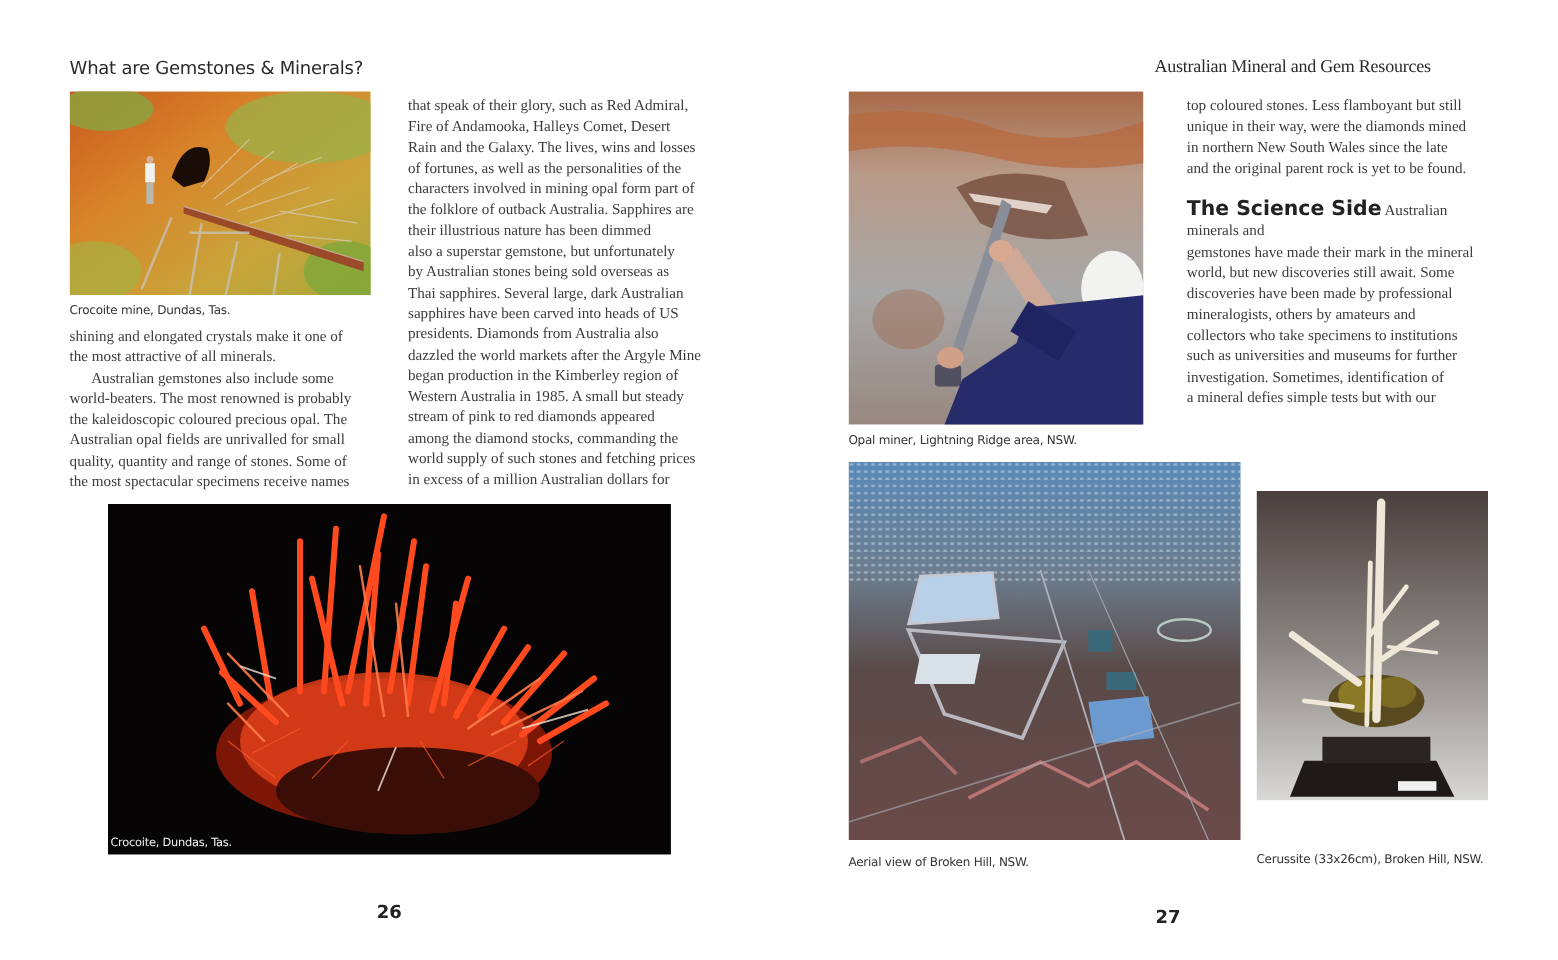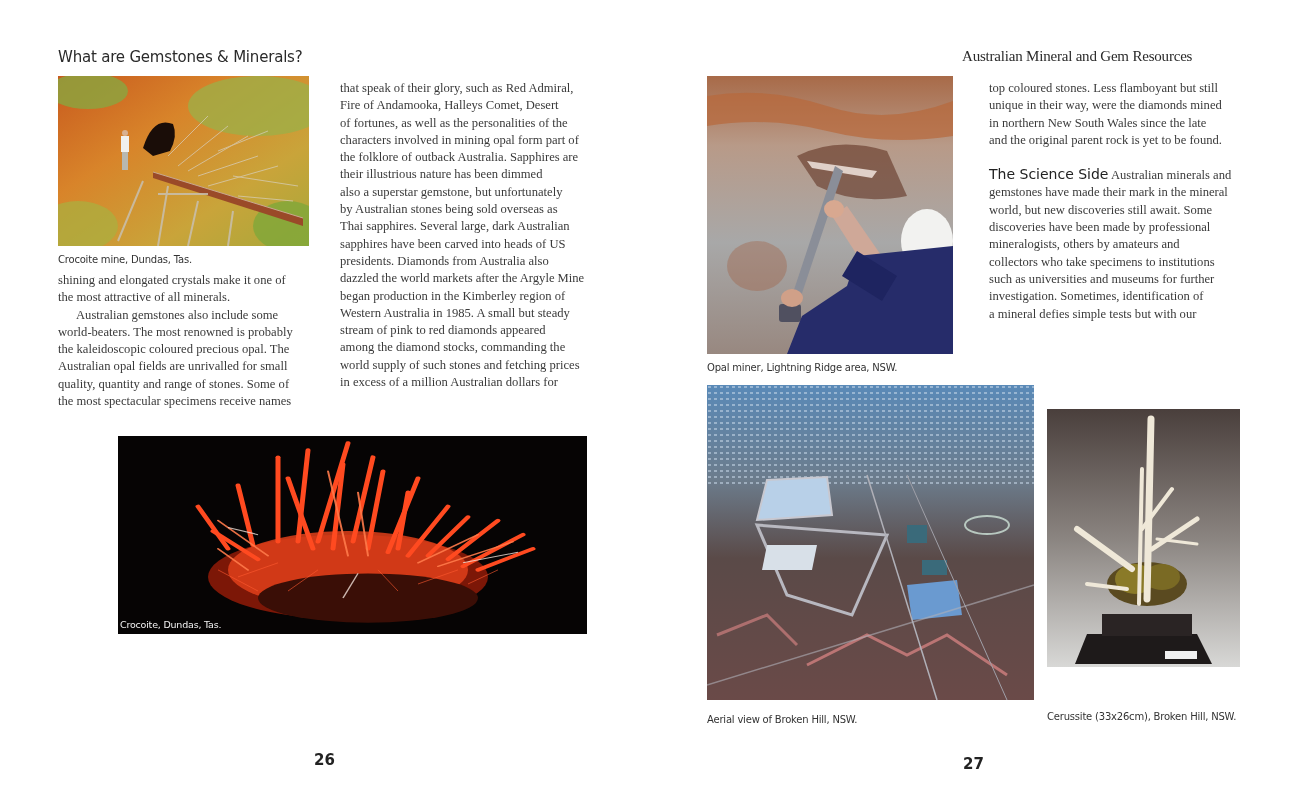--- a/index.html
+++ b/index.html
@@ -7,21 +7,21 @@
   body { position: relative; font-family: "Liberation Serif", serif; color: #333; }
   .abs { position: absolute; }
   .running-head { font-family: "DejaVu Sans", sans-serif; font-size: 15px; color: #2a2a2a; top: 48px; white-space: nowrap; letter-spacing: -0.2px; }
   .body-text { font-family: "Liberation Serif", serif; font-size: 12.6px; line-height: 17.3px; color: #3a3a3a; }
   .body-text p { margin: 0; }
   .indent { text-indent: 18px; }
   .caption { font-family: "DejaVu Sans", sans-serif; font-size: 10px; color: #333; white-space: nowrap; letter-spacing: -0.2px; }
   .folio { font-family: "DejaVu Sans", sans-serif; font-weight: bold; font-size: 15px; color: #222; }
   .photo { overflow: hidden; }
   .photo svg { display: block; width: 100%; height: 100%; }
-  .bold-lead { font-family: "DejaVu Sans", sans-serif; font-weight: normal; font-size: 14px; color: #222; }
+  .bold-lead { font-family: "DejaVu Sans", sans-serif; font-weight: bold; font-size: 17px; color: #222; }
   .overlay-caption { color: #f2f2f2; }
 </style>
 </head>
 <body>
 
 <div class="abs running-head" style="left:58px;">What are Gemstones &amp; Minerals?</div>
 
 <div class="abs photo" style="left:58px; top:76px; width:251px; height:170px;">
   <svg viewBox="0 0 251 170" preserveAspectRatio="none">
     <defs>
@@ -71,39 +71,40 @@
   <p>world-beaters. The most renowned is probably</p>
   <p>the kaleidoscopic coloured precious opal. The</p>
   <p>Australian opal fields are unrivalled for small</p>
   <p>quality, quantity and range of stones. Some of</p>
   <p>the most spectacular specimens receive names</p>
 </div>
 
 <div class="abs body-text" style="left:340px; top:80px; width:262px;">
   <p>that speak of their glory, such as Red Admiral,</p>
   <p>Fire of Andamooka, Halleys Comet, Desert</p>
+  <p>Rain and the Galaxy. The lives, wins and losses</p>
   <p>of fortunes, as well as the personalities of the</p>
   <p>characters involved in mining opal form part of</p>
   <p>the folklore of outback Australia. Sapphires are</p>
   <p>their illustrious nature has been dimmed</p>
   <p>also a superstar gemstone, but unfortunately</p>
   <p>by Australian stones being sold overseas as</p>
   <p>Thai sapphires. Several large, dark Australian</p>
   <p>sapphires have been carved into heads of US</p>
   <p>presidents. Diamonds from Australia also</p>
   <p>dazzled the world markets after the Argyle Mine</p>
   <p>began production in the Kimberley region of</p>
   <p>Western Australia in 1985. A small but steady</p>
   <p>stream of pink to red diamonds appeared</p>
   <p>among the diamond stocks, commanding the</p>
   <p>world supply of such stones and fetching prices</p>
   <p>in excess of a million Australian dollars for</p>
 </div>
 
-<div class="abs photo" style="left:90px; top:436px; width:469px; height:198px; background:#050303;margin-left:28px;">
+<div class="abs photo" style="left:90px; top:420px; width:469px; height:292px; background:#050303;">
   <svg viewBox="0 0 469 281" preserveAspectRatio="none">
     <rect width="469" height="281" fill="#060404"></rect>
     <ellipse cx="230" cy="200" rx="140" ry="60" fill="#8a1a08" opacity="0.9"></ellipse>
     <ellipse cx="230" cy="190" rx="120" ry="55" fill="#e0401a" opacity="0.85"></ellipse>
     <ellipse cx="250" cy="230" rx="110" ry="35" fill="#3a0e06"></ellipse>
     <g stroke="#ff4a20" stroke-width="5" stroke-linecap="round">
       <path d="M110 160 L80 100"></path>
         <path d="M135 155 L120 70"></path>
         <path d="M160 150 L160 30"></path>
       <path d="M180 150 L190 20"></path>

